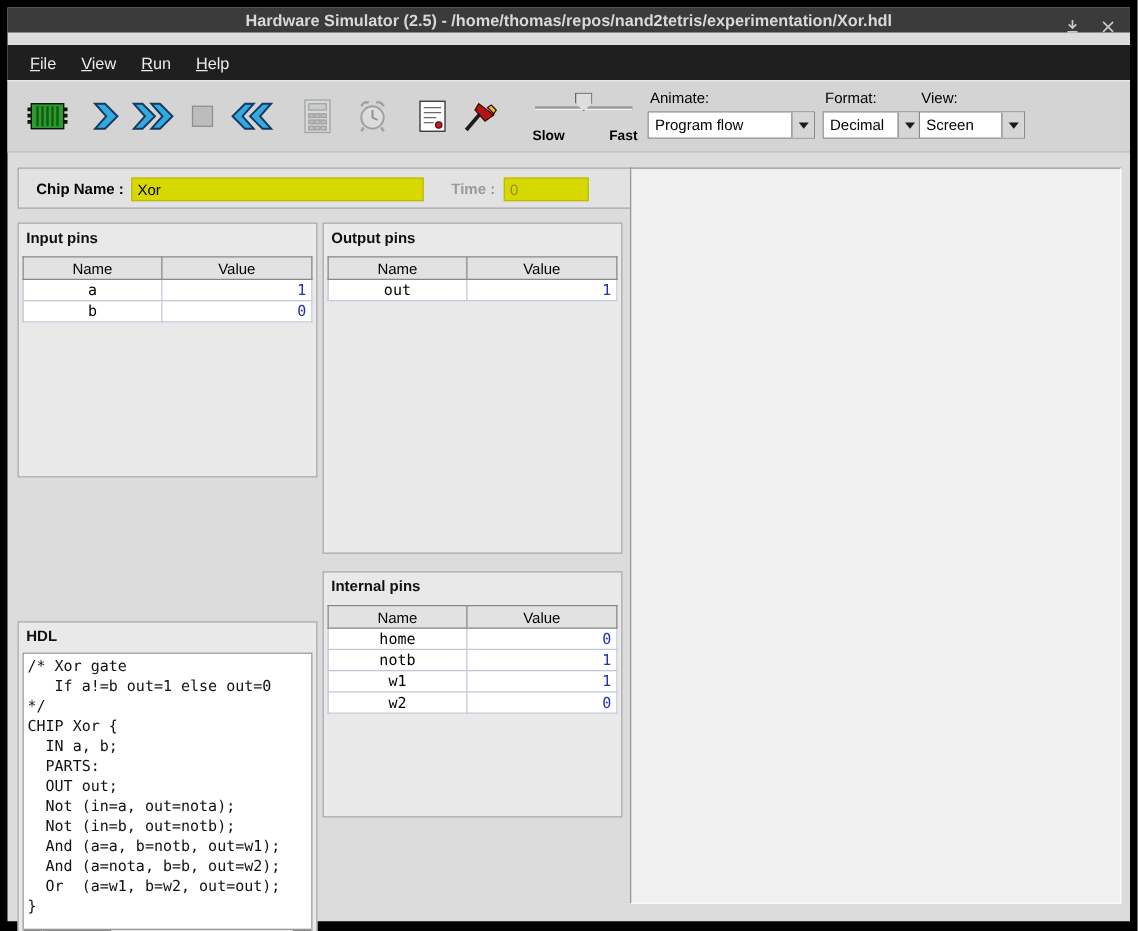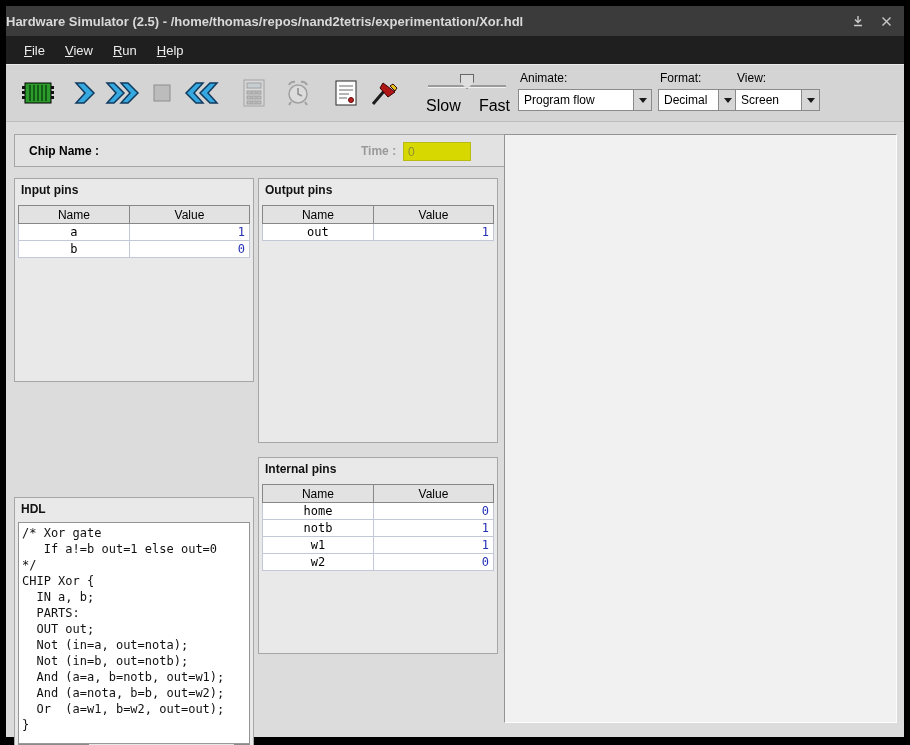--- a/index.html
+++ b/index.html
@@ -5,41 +5,41 @@
   * { margin:0; padding:0; box-sizing:border-box; }
   html,body { width:910px; height:745px; }
   body {
     background:#000;
     font-family:"Liberation Sans","DejaVu Sans",sans-serif;
     position:relative; overflow:hidden;
   }
   .win { position:absolute; left:6px; top:6px; width:898px; height:731px; background:#dcdcdc; }
 
   
-  .titlebar { position:absolute; left:0; top:0; width:100%; height:30px; background:#3b3b3b;
-    display:flex; align-items:center; justify-content:flex-start; }
+  .titlebar { position:absolute; left:0; top:0; width:100%; height:20px; background:#3b3b3b;
+    display:flex; align-items:center; justify-content:center; }
   .title-text { color:#d9d9d9; font-size:13px; font-weight:bold; white-space:nowrap; }
   .tb-winbtn { position:absolute; top:0; height:30px; width:28px; display:flex; align-items:center; justify-content:center; }
   .tb-winbtn.iconify { right:32px; } .tb-winbtn.close { right:4px; }
 
   
   .menubar { position:absolute; left:0; top:30px; width:100%; height:28px; background:#1f1f1f;
     display:flex; align-items:center; padding-left:8px; }
   .menu-item { display:inline-block; color:#ececec; font-size:13px; padding:5px 10px; cursor:default; }
   .menu-item::first-letter { text-decoration:underline; }
 
   
   .toolbar { position:absolute; left:0; top:58px; width:100%; height:58px; background:#d4d4d4;
     border-top:1px solid #e9e9e9; border-bottom:1px solid #bdbdbd; }
   .tbtn { position:absolute; top:8px; width:40px; height:40px; display:flex; align-items:center; justify-content:center; }
   .slider-group { position:absolute; left:418px; top:6px; width:86px; height:46px; }
   .slider-track { position:absolute; left:4px; right:4px; top:14px; height:3px; background:#9a9a9a; border-bottom:1px solid #f2f2f2; }
   .slider-thumb { position:absolute; left:36px; top:3px; width:14px; height:15px; background:#dedede; border:1px solid #666;
     clip-path:polygon(0 0,100% 0,100% 55%,50% 100%,0 55%); }
-  .slider-label { position:absolute; bottom:2px; font-size:16px; font-weight:normal; color:#000; }
+  .slider-label { position:absolute; bottom:2px; font-size:11px; font-weight:bold; color:#000; }
   .slider-label.slow { left:2px; } .slider-label.fast { right:0; }
   .tb-label { position:absolute; top:6px; font-size:12px; color:#000; }
   .combo { position:absolute; top:24px; height:22px; background:#fff; border:1px solid #8a8a8a;
     display:flex; align-items:stretch; }
   .combo-value { flex:1; padding:3px 5px; font-size:12px; white-space:nowrap; overflow:hidden; color:#000; }
   .combo-btn { width:18px; background:#d6d6d6; border-left:1px solid #8a8a8a; display:flex; align-items:center; justify-content:center; }
   .tri-down { width:0; height:0; border-left:4px solid transparent; border-right:4px solid transparent; border-top:5px solid #1a1a1a; }
 
   
   .content-panel { position:absolute; background:#e9e9e9; border:1px solid #a6a6a6; }
@@ -233,20 +233,21 @@
     <div class="combo" style="left:729px; width:85px">
       <span class="combo-value">Screen</span>
       <span class="combo-btn">
           <span class="tri-down"></span>
         </span>
     </div>
   </div>
 
   <div class="content-panel chipbar">
     <span class="chip-label">Chip Name :</span>
+    <input class="yellow-field chip-field" value="Xor" style="">
     <span class="time-label">Time :</span>
     <input class="yellow-field time-field" readonly="" value="0" style="">
   </div>
 
   <div class="content-panel input-pins">
     <div class="panel-title">Input pins</div>
     <table class="pin-table">
       <thead>
         <tr>
           <th>Name</th>

